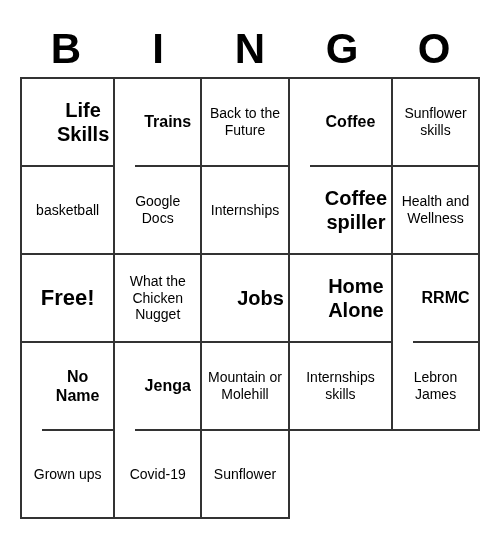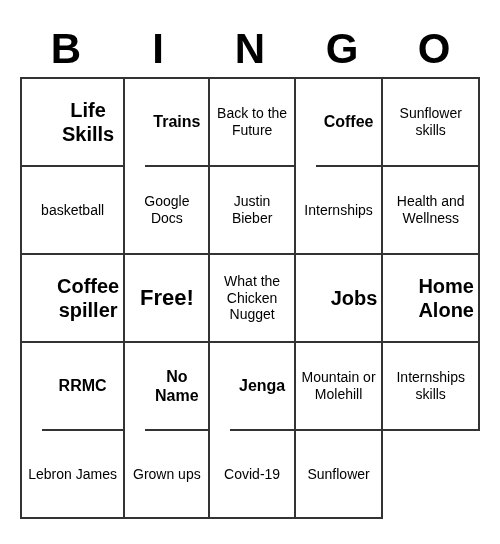--- a/index.html
+++ b/index.html
@@ -75,24 +75,23 @@
     </div>
   <div class="bingo-grid">
 
   <div class="bingo-cell large-text">Life Skills</div>
       <div class="bingo-cell medium-text">Trains</div>
       <div class="bingo-cell">Back to the Future</div>
       <div class="bingo-cell medium-text">Coffee</div>
       <div class="bingo-cell">Sunflower skills</div>
       <div class="bingo-cell">basketball</div>
       <div class="bingo-cell">Google Docs</div>
-      <div class="bingo-cell">Justin Bieber</div>
       <div class="bingo-cell">Internships</div>
+      <div class="bingo-cell large-text">Coffee spiller</div>
       <div class="bingo-cell">Health and Wellness</div>
-      <div class="bingo-cell large-text">Coffee spiller</div>
       <div class="bingo-cell free">Free!</div>
       <div class="bingo-cell">What the Chicken Nugget</div>
       <div class="bingo-cell large-text">Jobs</div>
       <div class="bingo-cell large-text">Home Alone</div>
       <div class="bingo-cell medium-text">RRMC</div>
       <div class="bingo-cell medium-text">No Name</div>
       <div class="bingo-cell medium-text">Jenga</div>
       <div class="bingo-cell">Mountain or Molehill</div>
       <div class="bingo-cell">Internships skills</div>
       <div class="bingo-cell">Lebron James</div>

